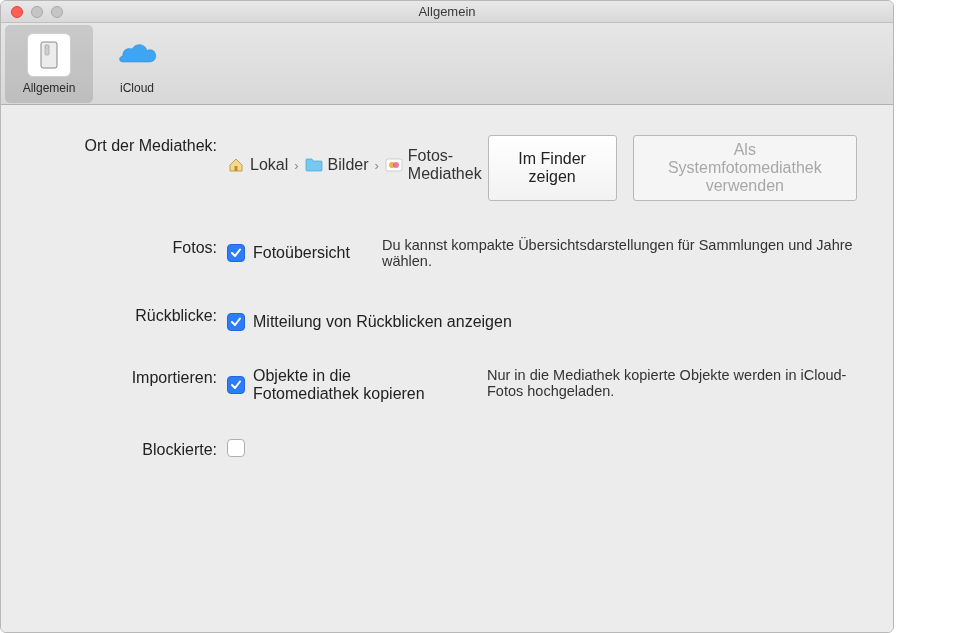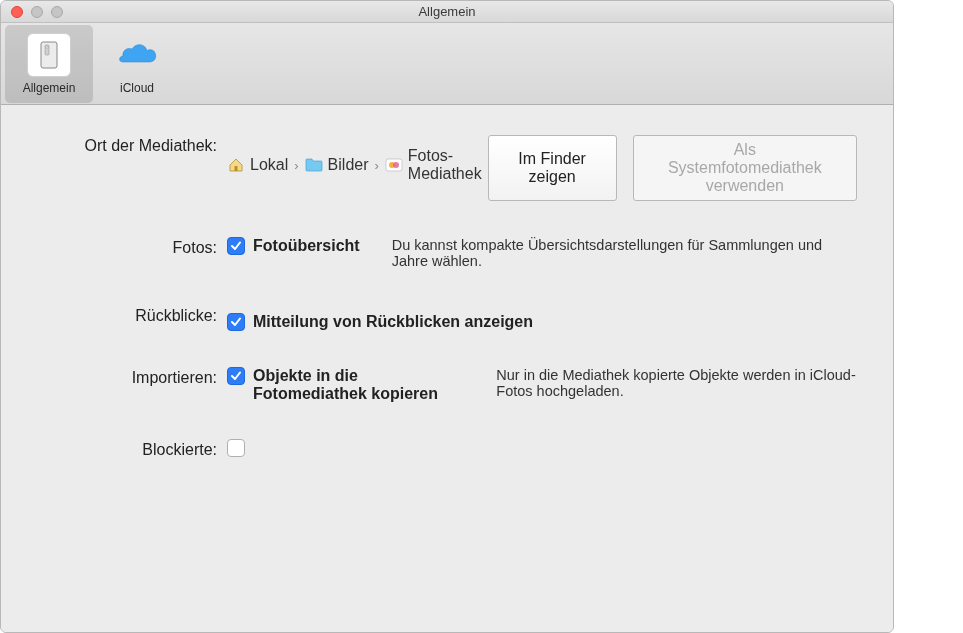--- a/index.html
+++ b/index.html
@@ -133,22 +133,22 @@
       color: #a8a8a8;
       background: #f5f5f5;
       cursor: default;
     }
     .btn-row {
       display: flex;
       gap: 16px;
     }
     .checkbox-row {
       display: flex;
+      align-items: center;
       gap: 8px;
-      font-weight: bold;
     }
     .chk {
       width: 18px; height: 18px;
       border-radius: 4px;
       display: inline-flex;
       align-items: center;
       justify-content: center;
       flex-shrink: 0;
     }
     .chk.checked {

